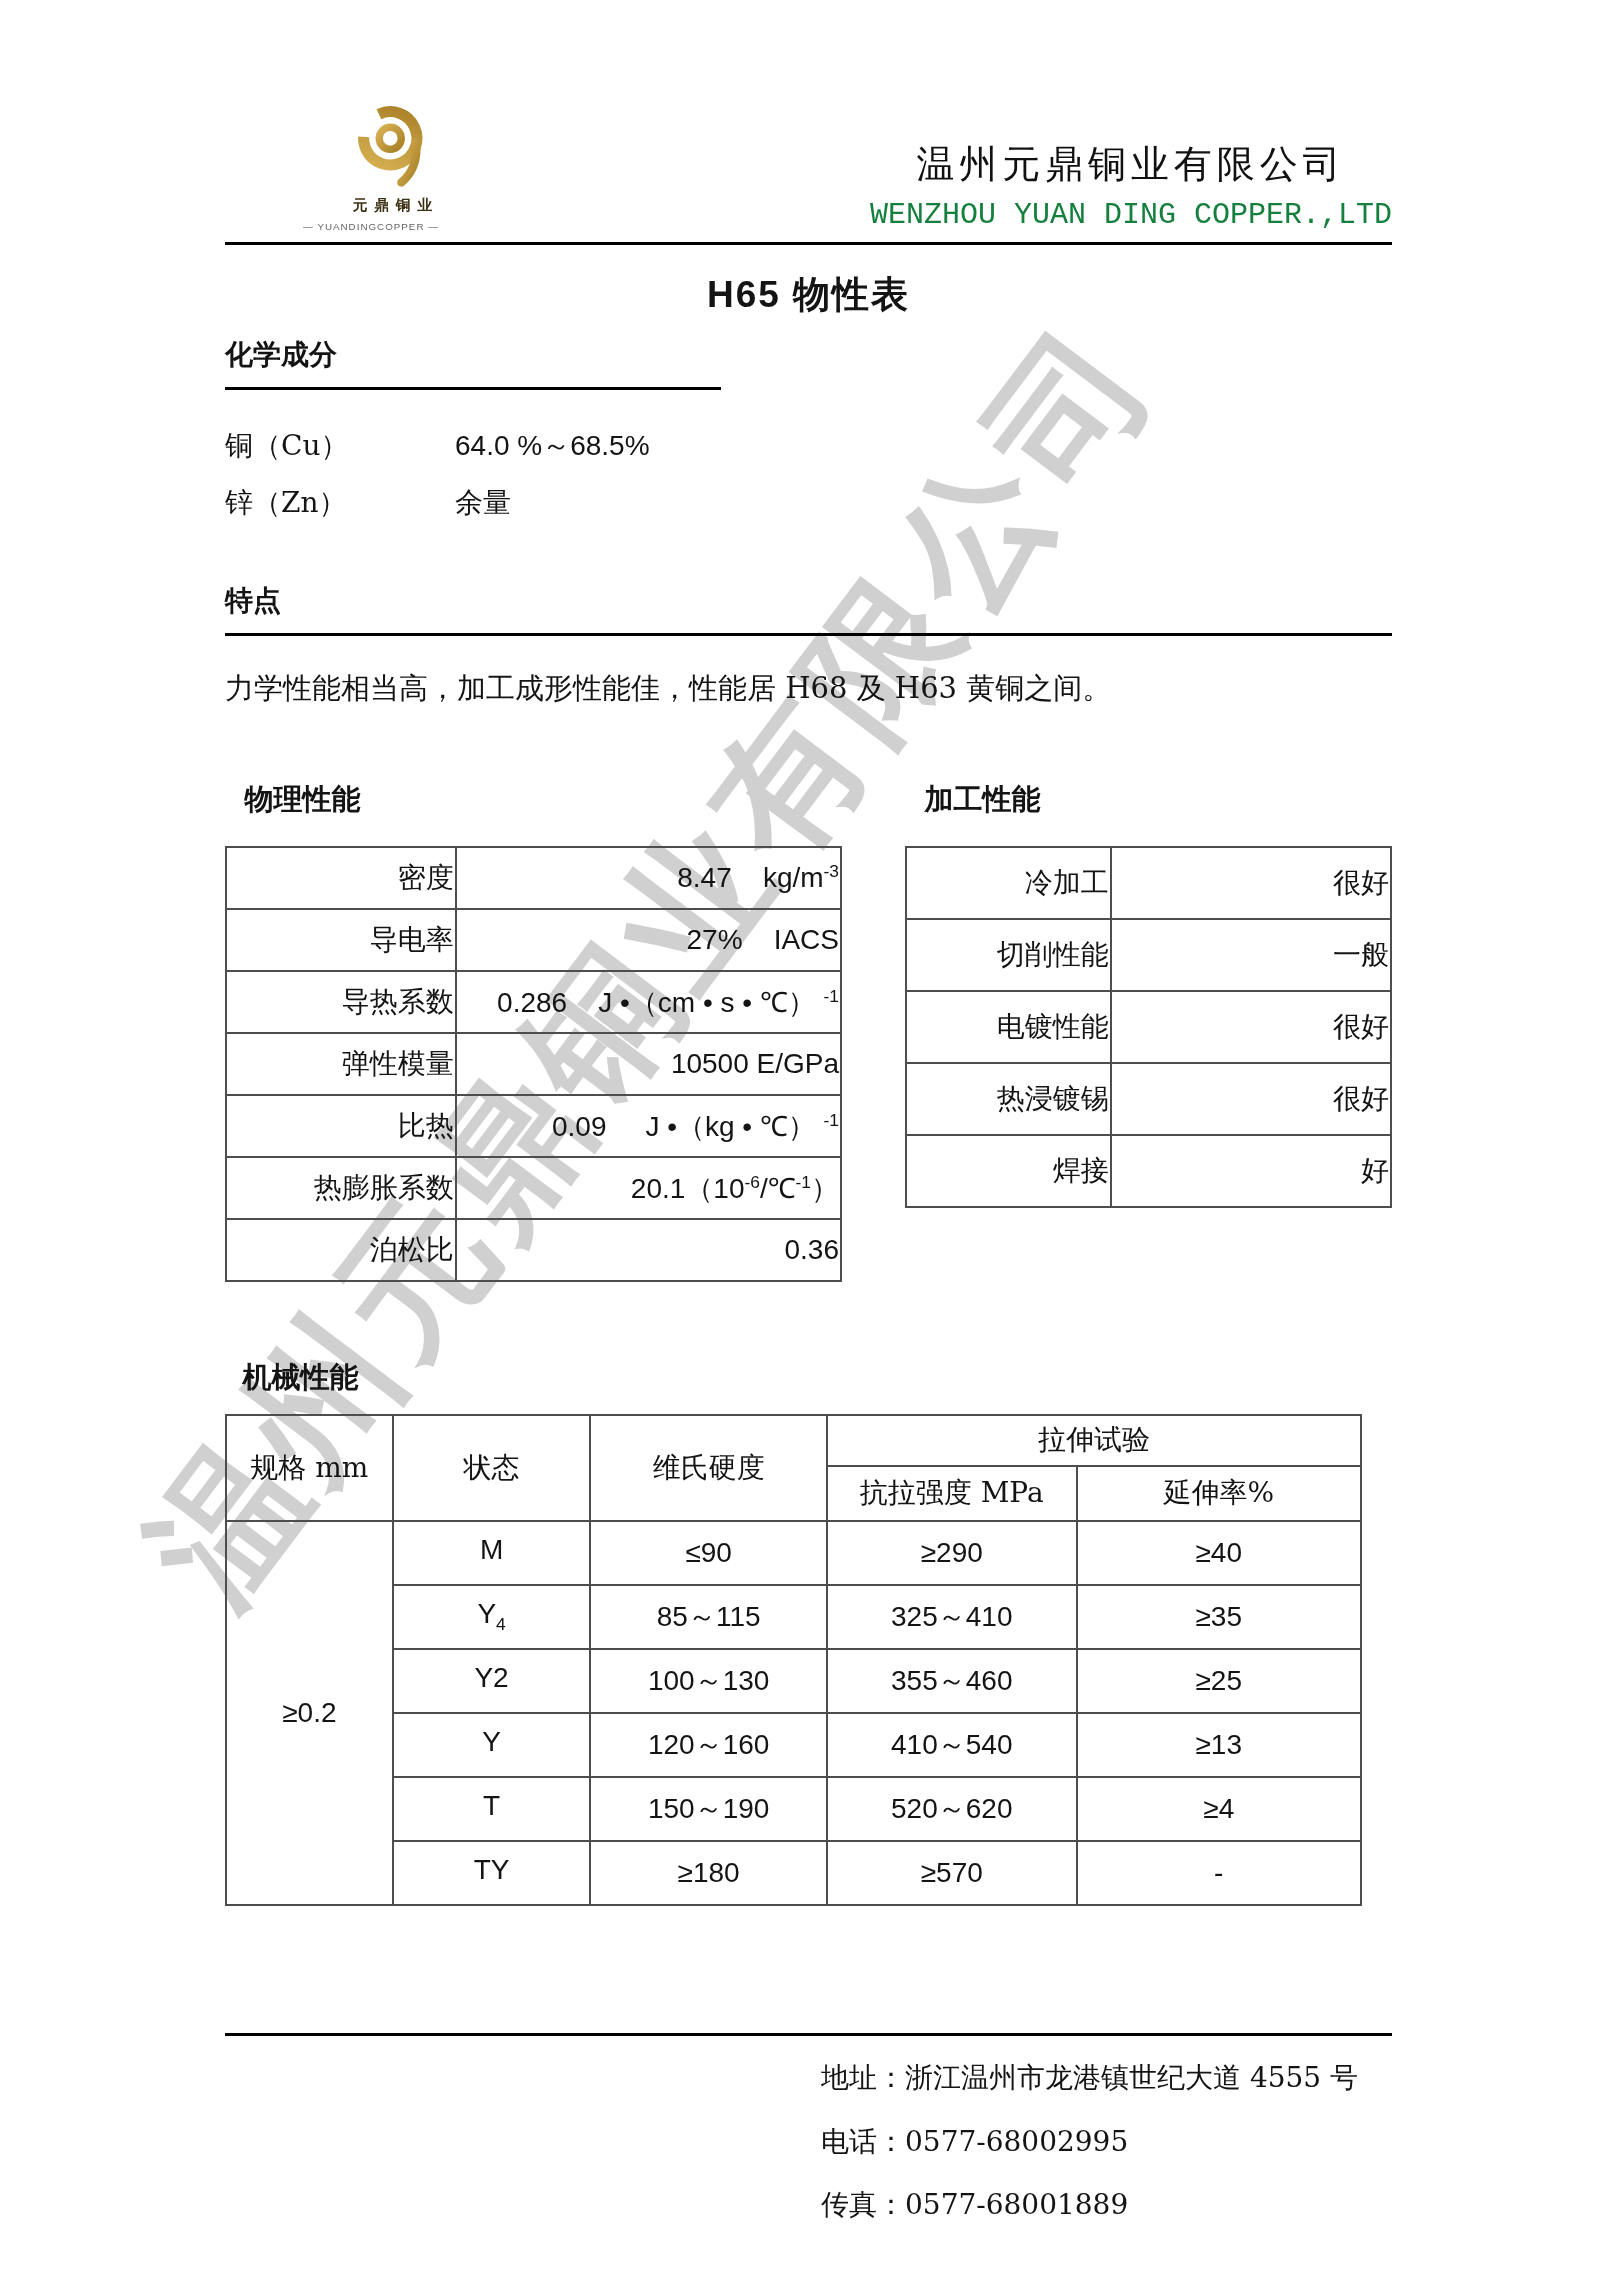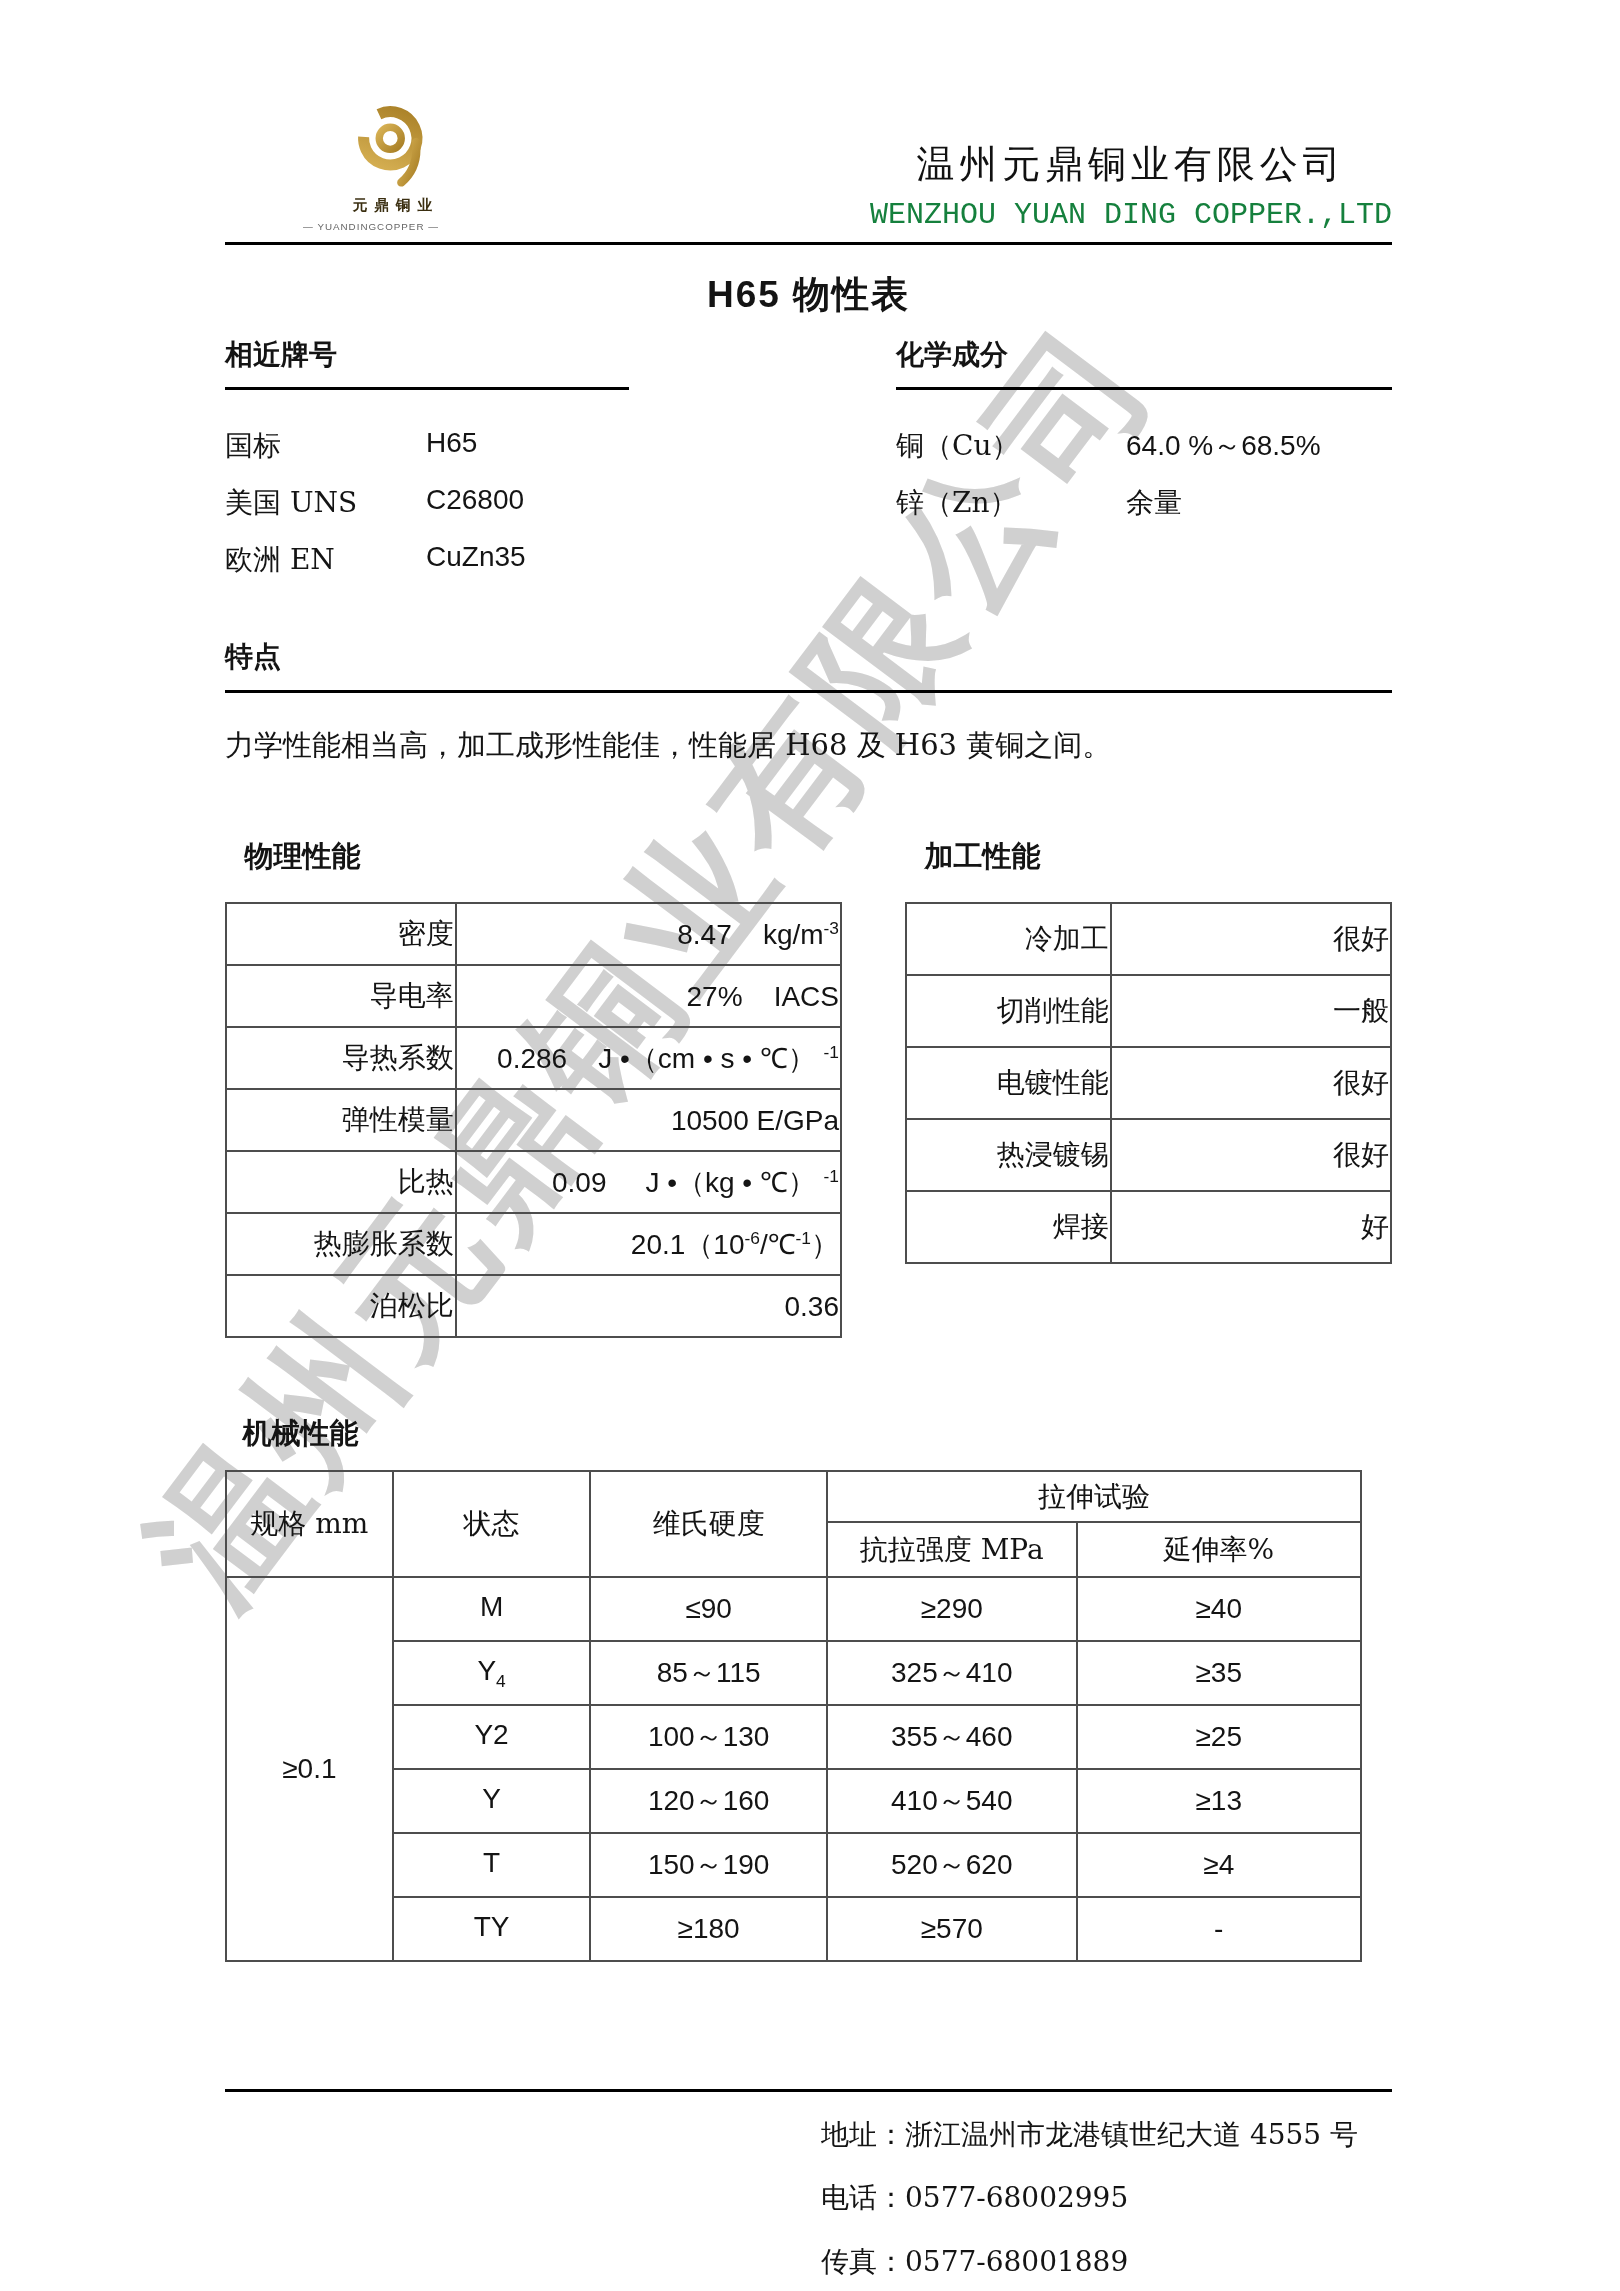--- a/index.html
+++ b/index.html
@@ -100,37 +100,20 @@
       </div>
       <div class="company-block">
         <div class="company-cn">温州元鼎铜业有限公司</div>
         <div class="company-en">WENZHOU YUAN DING COPPER.,LTD</div>
       </div>
     </div>
 
     <div class="title">H65 物性表</div>
 
     <div class="cols">
-      <div class="col-l">
-        <div class="sec-head">相近牌号</div>
-        <div class="kv-rows">
-          <div class="kv">
-            <span class="k">国标</span>
-            <span class="v">H65</span>
-          </div>
-          <div class="kv">
-            <span class="k">美国 UNS</span>
-            <span class="v">C26800</span>
-          </div>
-          <div class="kv">
-            <span class="k">欧洲 EN</span>
-            <span class="v">CuZn35</span>
-          </div>
-        </div>
-      </div>
       <div class="col-r">
         <div class="sec-head">化学成分</div>
         <div class="kv-rows">
           <div class="kv">
             <span class="k">铜（Cu）</span>
             <span class="v">64.0 %～68.5%</span>
           </div>
           <div class="kv">
             <span class="k">锌（Zn）</span>
             <span class="v">余量</span>
@@ -225,21 +208,21 @@
           <td rowspan="2">规格 mm</td>
           <td rowspan="2">状态</td>
           <td rowspan="2">维氏硬度</td>
           <td colspan="2">拉伸试验</td>
         </tr>
         <tr class="hr2">
           <td>抗拉强度 MPa</td>
           <td>延伸率%</td>
         </tr>
         <tr class="dr">
-          <td rowspan="6" class="num">≥0.1</td>
+          <td rowspan="6" class="num">≥0.2</td>
           <td class="num"><span>M</span><sub></sub></td>
           <td class="num">≤90</td>
           <td class="num">≥290</td>
           <td class="num">≥40</td>
         </tr>
         <tr class="dr">
           <td class="num"><span>Y</span><sub>4</sub></td>
           <td class="num">85～115</td>
           <td class="num">325～410</td>
           <td class="num">≥35</td>

